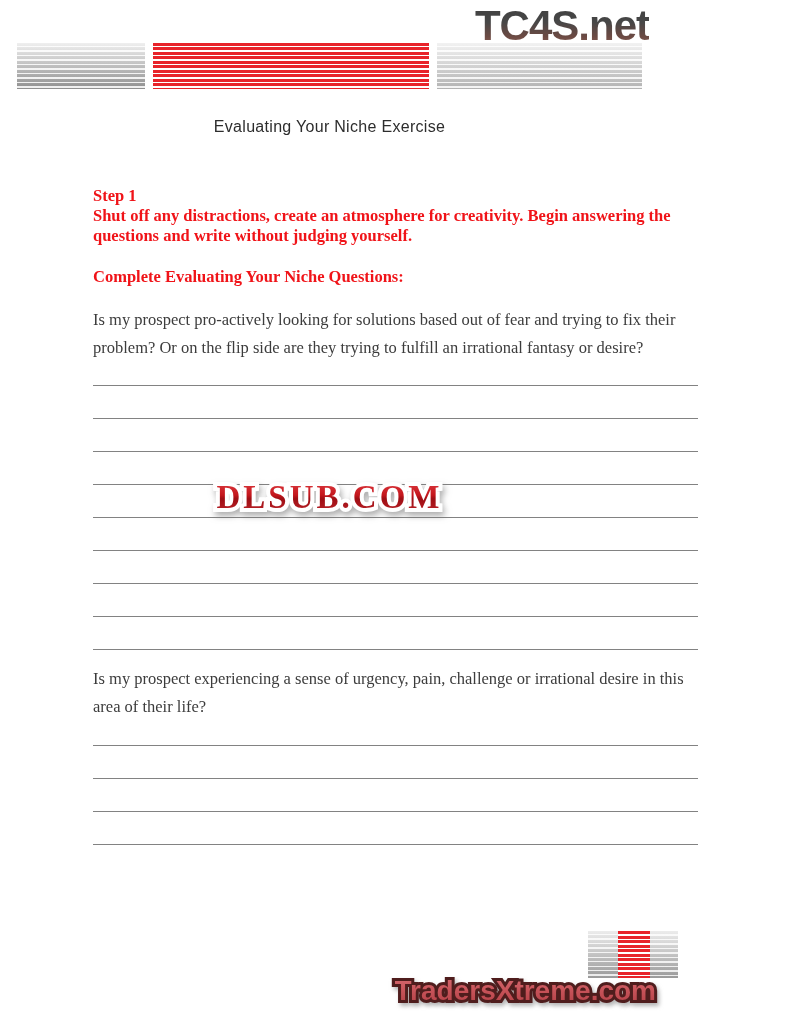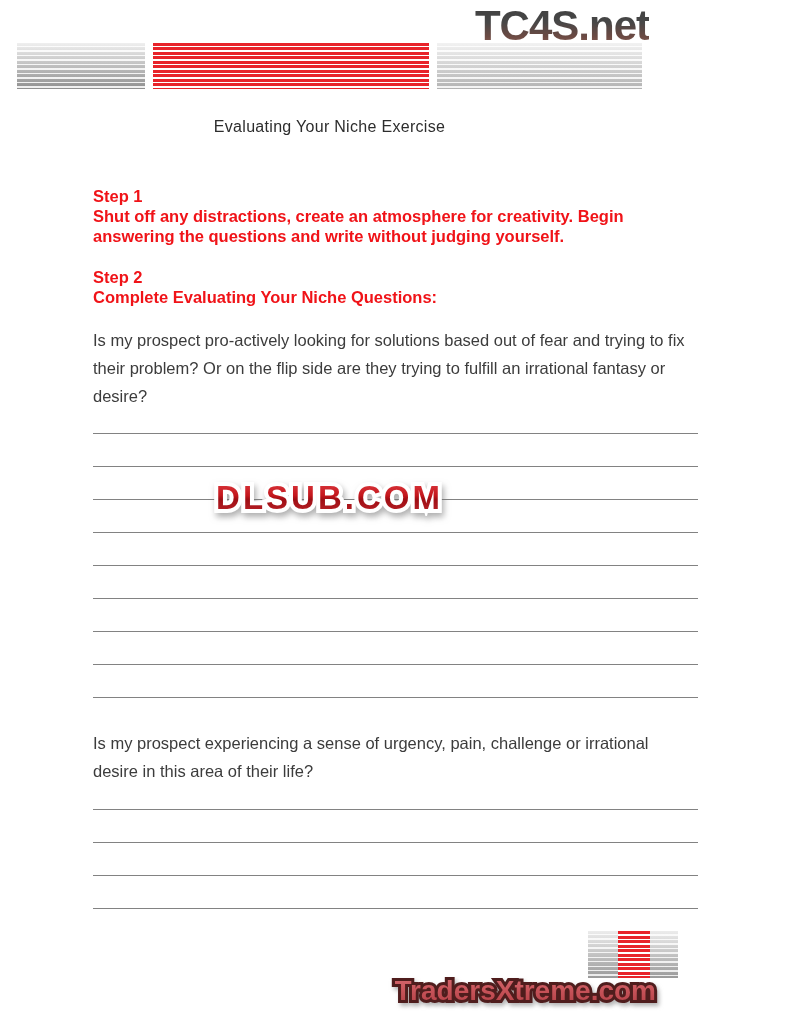--- a/index.html
+++ b/index.html
@@ -28,35 +28,35 @@
     background:repeating-linear-gradient(to bottom,var(--conversion-red) 0 3px,#ffffff 3px 4.5px);}
   .brand .w-formula{
     background:repeating-linear-gradient(to bottom,rgba(255,255,255,0) 0 3px,rgba(255,255,255,.85) 3px 4.5px),
                linear-gradient(to bottom,#f2f2f2 0%,#b3b3b3 100%);}
 
   
   .doc-title{position:absolute;top:118px;left:0;width:100%;text-align:center;
     font-size:16px;color:#2d2d2d;letter-spacing:.3px;}
 
   
-  .content{position:absolute;left:93px;top:186px;width:605px;}
+  .content{position:absolute;left:93px;top:186px;width:605px;font-family:Liberation Serif, serif;}
   .step-label,.step-body{font-size:16.5px;font-weight:bold;color:var(--step-red);line-height:20px;}
   .step1-body{margin-bottom:21px;}
   .step2-body{margin-bottom:19px;}
   .question{font-size:16.5px;color:var(--body-text);line-height:28px;}
   .q1{margin-top:0;}
   .answer-lines{width:100%;}
   .answer-lines .answer-line{height:33px;border-bottom:1.5px solid var(--answer-line);}
   .block1{margin-top:-9px;}
-  .q2{margin-top:31px;}
+  .q2{margin-top:15px;}
   .block2{margin-top:-8px;}
 
   
   .dlsub{position:absolute;top:479px;left:50%;transform:translateX(-50%);
-    font-family:Liberation Sans, sans-serif;font-weight:bold;font-size:33px;letter-spacing:3px;
+    font-family:Liberation Serif, serif;font-weight:bold;font-size:33px;letter-spacing:3px;
     white-space:nowrap;filter:drop-shadow(2px 4px 3px rgba(110,110,110,.55));}
   .dlsub .stroke{position:absolute;left:0;top:0;-webkit-text-stroke:8px #ffffff;color:#fff;}
   .dlsub .fill{position:relative;
     background:linear-gradient(to bottom,#e04046 0%,#c4161c 45%,#9e0e14 55%,#c0262c 100%);
     -webkit-background-clip:text;background-clip:text;-webkit-text-fill-color:transparent;}
 
   
   .vcf{position:absolute;top:931px;left:588px;font-size:42px;font-weight:bold;
     letter-spacing:2px;white-space:nowrap;}
   .vcf span{-webkit-background-clip:text;background-clip:text;-webkit-text-fill-color:transparent;}
@@ -84,21 +84,20 @@
     <span class="w-video">VIDEO</span><span class="w-conversion">CONVERSION</span><span class="w-formula">FORMULA</span>
   </div>
 
   <div class="doc-title">Evaluating Your Niche Exercise</div>
 
   <div class="content">
 
     <div class="step-label">Step 1</div>
     <div class="step-body step1-body">Shut off any distractions, create an atmosphere for creativity. Begin answering the questions and write without judging yourself.</div>
 
-    <div class="step-label">Step 2</div>
     <div class="step-body step2-body">Complete Evaluating Your Niche Questions:</div>
 
     <div class="question q1">Is my prospect pro-actively looking for solutions based out of fear and trying to fix their problem? Or on the flip side are they trying to fulfill an irrational fantasy or desire?</div>
 
     <div class="answer-lines block1">
         <div class="answer-line"></div>
         <div class="answer-line"></div>
         <div class="answer-line"></div>
         <div class="answer-line"></div>
         <div class="answer-line"></div>

